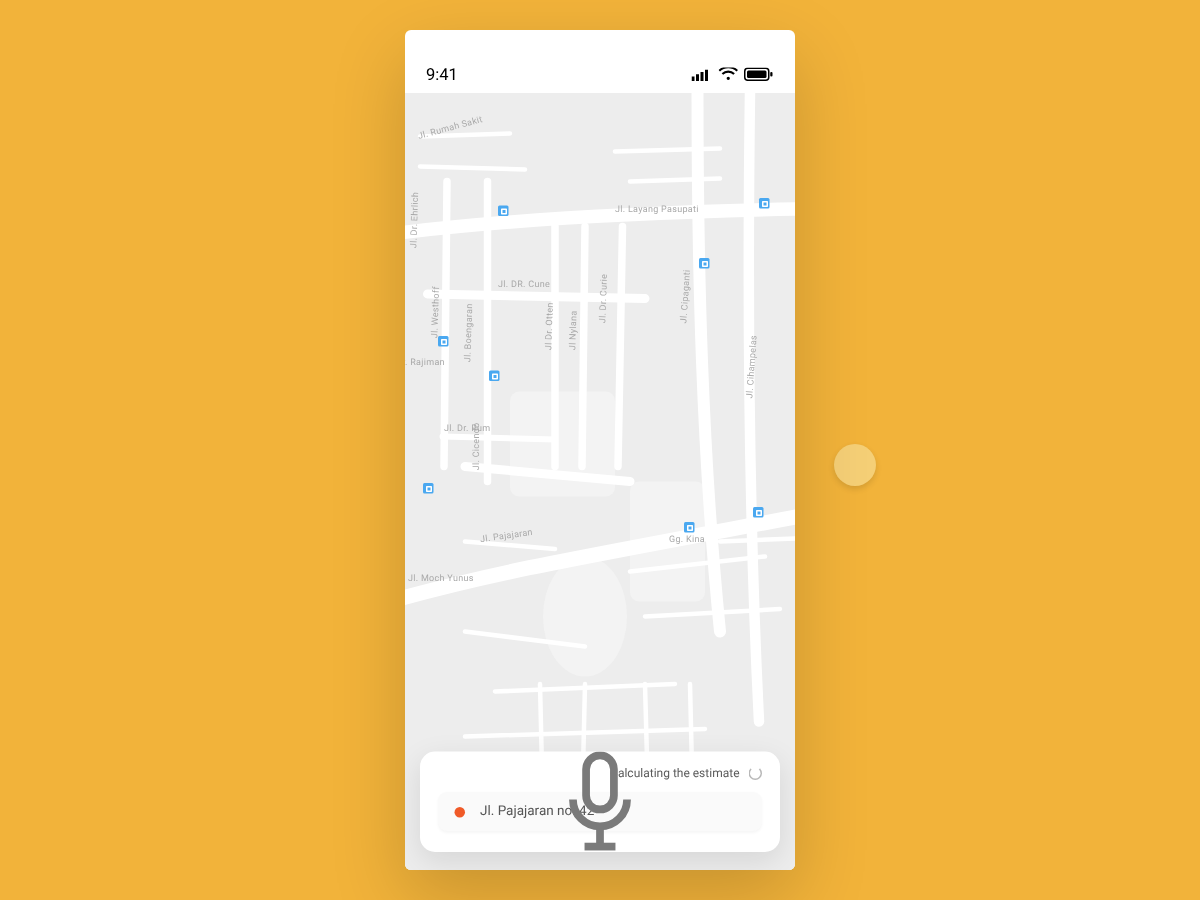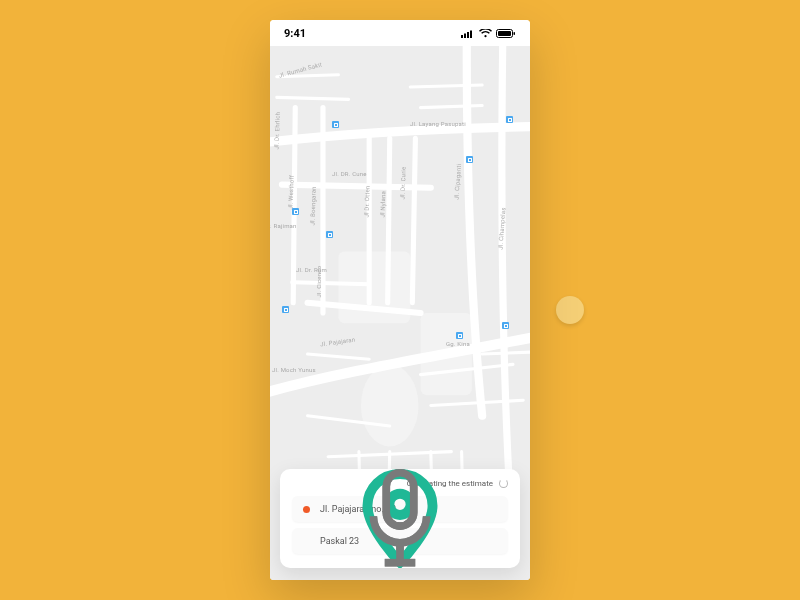--- a/index.html
+++ b/index.html
@@ -38,24 +38,25 @@
   }
 
   
   .statusbar {
     height: 26px;
     display: flex;
     align-items: center;
     justify-content: space-between;
     padding: 0 14px;
     font-size: 11px;
-    font-weight: 700;
+    font-weight: 400;
     position: relative;
     z-index: 5;
     background: #fff;
+    margin-top: 16px;
   }
   .status-right {
     display: flex;
     align-items: center;
     gap: 4px;
   }
   .signal-icon, .wifi-icon, .battery-icon { display: inline-flex; }
   .signal-icon svg, .wifi-icon svg, .battery-icon svg { display:block; }
 
   
@@ -268,33 +269,16 @@
         <span class="mic">
           <svg width="10" height="13" viewBox="0 0 10 13">
             <rect x="3.2" y="0.5" width="3.6" height="7" rx="1.8" fill="none" stroke="#7a7a7a" stroke-width="1"></rect>
             <path d="M1.5 6.2a3.5 3.5 0 0 0 7 0" fill="none" stroke="#7a7a7a" stroke-width="1"></path>
             <line x1="5" y1="9.7" x2="5" y2="12" stroke="#7a7a7a" stroke-width="1"></line>
             <line x1="3" y1="12.3" x2="7" y2="12.3" stroke="#7a7a7a" stroke-width="1"></line>
           </svg>
         </span>
       </div>
 
-      <div class="input-row">
-        <span class="row-icon pin">
-          <svg width="11" height="14" viewBox="0 0 11 14">
-            <path d="M5.5 0.7c-2.6 0-4.6 2-4.6 4.5 0 3.3 4.6 8 4.6 8s4.6-4.7 4.6-8c0-2.5-2-4.5-4.6-4.5Z" fill="none" stroke="#1fb896" stroke-width="1.4"></path>
-            <circle cx="5.5" cy="5" r="1.5" fill="none" stroke="#1fb896" stroke-width="1.4"></circle>
-          </svg>
-        </span>
-        <input class="row-text" value="Paskal 23" style="">
-        <span class="mic">
-          <svg width="10" height="13" viewBox="0 0 10 13">
-            <rect x="3.2" y="0.5" width="3.6" height="7" rx="1.8" fill="none" stroke="#7a7a7a" stroke-width="1"></rect>
-            <path d="M1.5 6.2a3.5 3.5 0 0 0 7 0" fill="none" stroke="#7a7a7a" stroke-width="1"></path>
-            <line x1="5" y1="9.7" x2="5" y2="12" stroke="#7a7a7a" stroke-width="1"></line>
-            <line x1="3" y1="12.3" x2="7" y2="12.3" stroke="#7a7a7a" stroke-width="1"></line>
-          </svg>
-        </span>
-      </div>
     </div>
   </div>
 
 </div>
 
 </body></html>

